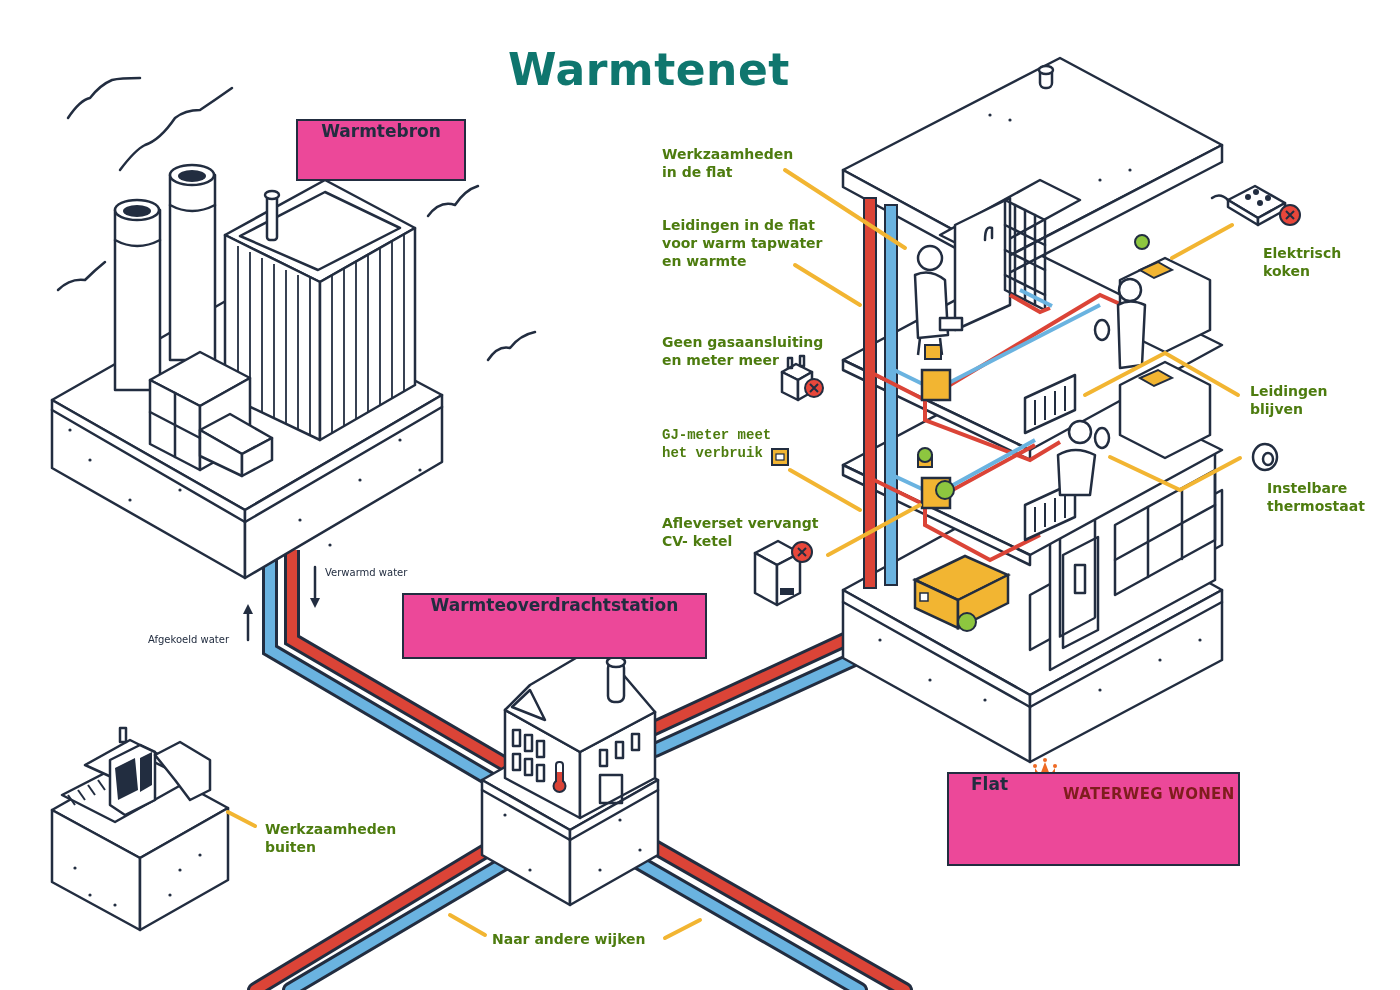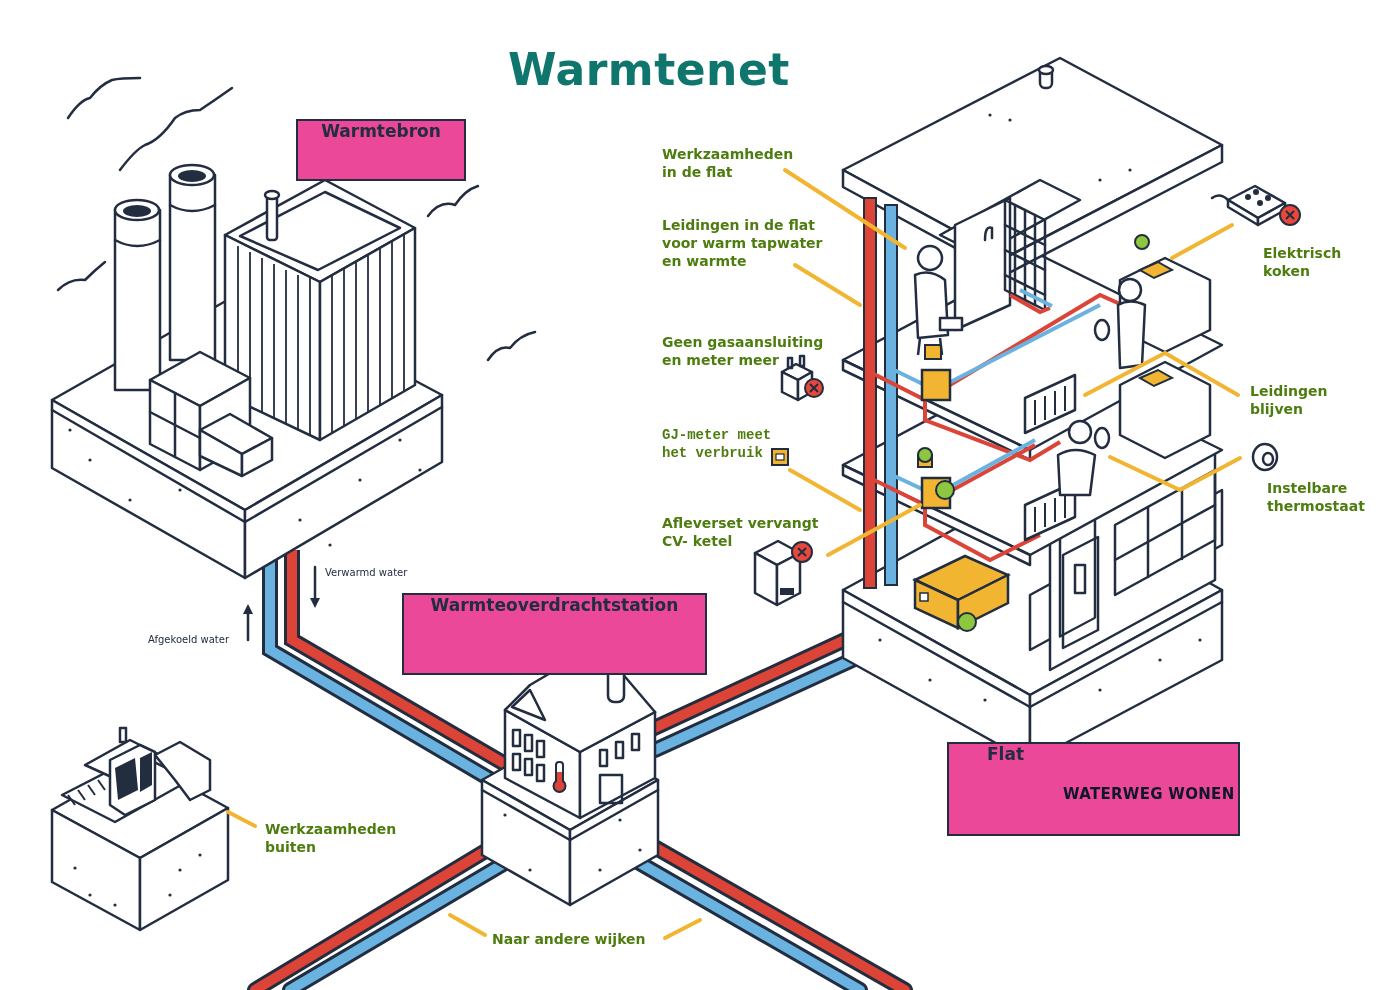--- a/index.html
+++ b/index.html
@@ -4,21 +4,21 @@
 <style>
   html, body { margin:0; padding:0; background:#ffffff; }
   body { width:1400px; height:990px; position:relative; overflow:hidden;
          font-family:"DejaVu Sans", sans-serif; color:#222d40; }
   #art { position:absolute; left:0; top:0; width:1400px; height:990px; }
   .lbl { position:absolute; font-weight:bold; font-size:14px; line-height:18px; color:#4d7c0f; }
   .small { position:absolute; font-size:10px; color:#222d40; }
   .title { position:absolute; left:508px; top:44px; font-size:44px; font-weight:bold; letter-spacing:0.5px; color:#0f766e; }
   .box { position:absolute; border:2.5px solid #222d40; background:#ec4899; display:flex; align-items:flex-start; justify-content:center;
          font-weight:bold; font-size:17px; color:#222d40; box-sizing:border-box; }
-  .brand { position:absolute; font-weight:bold; font-size:15px; color:#0f172a; letter-spacing:0.3px; }
+  .brand { position:absolute; font-weight:bold; font-size:15px; color:#7f1d1d; letter-spacing:0.3px; }
 </style>
 </head>
 <body>
 
 <svg id="art" viewBox="0 0 1400 990" xmlns="http://www.w3.org/2000/svg">
   <defs>
     <style>
       .k{fill:none;stroke:#222d40;stroke-width:2.5;stroke-linejoin:round;stroke-linecap:round}
       .kf{fill:#fff;stroke:#222d40;stroke-width:2.5;stroke-linejoin:round}
       .dot{fill:#222d40}
@@ -360,24 +360,24 @@
     <path d="M1026 795 Q1040 789 1058 795" fill="none" stroke="#6ab3e0" stroke-width="2"></path>
     <rect x="1043" y="782" width="4" height="22" fill="#ee6a24"></rect>
   </g>
 </svg>
 
 <div class="title">Warmtenet</div>
 
 <div class="box" style="left:296px;top:119px;width:170px;height:62px;">
   <span>Warmtebron</span>
 </div>
-<div class="box" style="left:402px;top:593px;width:305px;height:82px;">
+<div class="box" style="left:402px;top:593px;width:305px;height:66px;">
   <span>Warmteoverdrachtstation</span>
 </div>
-<div class="box" style="left:947px;top:742px;width:293px;height:94px;justify-content:flex-start;padding-left:38px;">
+<div class="box" style="left:947px;top:772px;width:293px;height:94px;justify-content:flex-start;padding-left:22px;">
   <span>Flat</span>
 </div>
 <div class="brand" style="left:1063px;top:785px;">WATERWEG WONEN</div>
 
 <div class="small" style="left:325px;top:567px;">Verwarmd water</div>
 <div class="small" style="left:148px;top:634px;">Afgekoeld water</div>
 
 <div class="lbl" style="left:662px;top:145px;">
   <div>Werkzaamheden</div>
   <div>in de flat</div>

